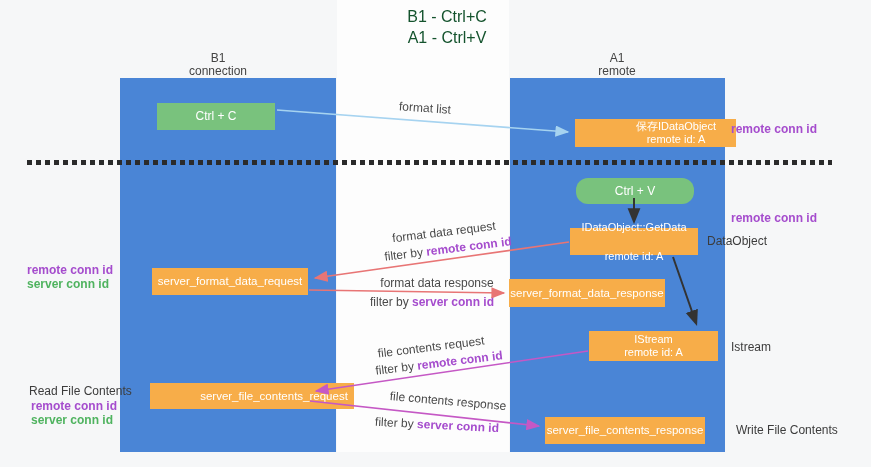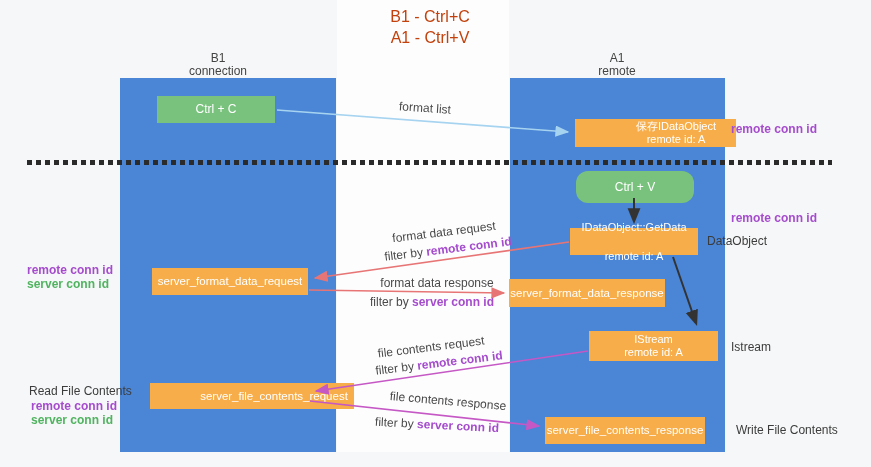--- a/index.html
+++ b/index.html
@@ -1,39 +1,39 @@
 <!DOCTYPE html>
 <html style="--lane-blue: #4a85d6; --node-green: #79c27d; --node-orange: #f7ad49; --arrow-light-blue: #a6d3f0; --arrow-red: #e87575; --arrow-magenta: #c558c5; --arrow-black: #333333; --label-purple: #a54ccd; --label-green: #4fb35f; --text-dark: #3c3c3c;"><head>
 <meta charset="utf-8">
 <style>
   html,body{margin:0;padding:0;}
   body{font-family:"Liberation Sans", sans-serif; background:#eef0f2;}
   .canvas{position:relative;width:871px;height:467px;background:#f6f7f8;overflow:hidden;}
   .mid-band{position:absolute;left:337px;top:0;width:172px;height:452px;background:#fdfdfd;}
 
-  .title{position:absolute;left:330px;top:6px;width:200px;text-align:center;
-         font-size:16px;line-height:21px;color:#c2410c;}
+  .title{position:absolute;left:347px;top:6px;width:200px;text-align:center;
+         font-size:16px;line-height:21px;color:#14532d;}
 
   .lane{position:absolute;top:78px;height:374px;background:var(--lane-blue);}
   .lane.left{left:120px;width:216px;}
   .lane.right{left:510px;width:215px;}
 
   .lane-header{position:absolute;top:52px;width:120px;text-align:center;
                font-size:12px;line-height:13px;color:#444;}
   .lane-header.left{left:158px;}
   .lane-header.right{left:557px;}
 
   .node{position:absolute;display:flex;flex-direction:column;align-items:center;
         justify-content:center;color:#fff;font-size:11px;line-height:13px;text-align:center;}
-  .node.green{background:var(--node-green);}
+  .node.green{background:var(--node-green);margin-top:7px;}
   .node.orange{background:var(--node-orange);}
 
   .n-ctrl-c{left:157px;top:96px;width:118px;height:27px;font-size:12px;}
   .n-saved{left:575px;top:119px;width:120px;height:28px;padding-left:41px;}
-  .n-ctrl-v{left:576px;top:171px;width:118px;height:32px;font-size:12px;border-radius:12px;}
+  .n-ctrl-v{left:576px;top:171px;width:118px;height:26px;font-size:12px;border-radius:12px;}
   .n-getdata{left:570px;top:228px;width:128px;height:27px;gap:16px;}
   .n-fmt-req{left:152px;top:268px;width:156px;height:27px;font-size:11.5px;}
   .n-fmt-resp{left:509px;top:279px;width:156px;height:28px;font-size:11.5px;}
   .n-istream{left:589px;top:331px;width:129px;height:30px;}
   .n-file-req{left:150px;top:383px;width:160px;height:26px;font-size:11.5px;padding-left:44px;}
   .n-file-resp{left:545px;top:417px;width:160px;height:27px;font-size:11.5px;}
 
   .dashed-line{position:absolute;left:27px;top:160px;width:805px;height:5px;
     background:repeating-linear-gradient(90deg,#2b2b2b 0 5px,transparent 5px 9px);}
 

